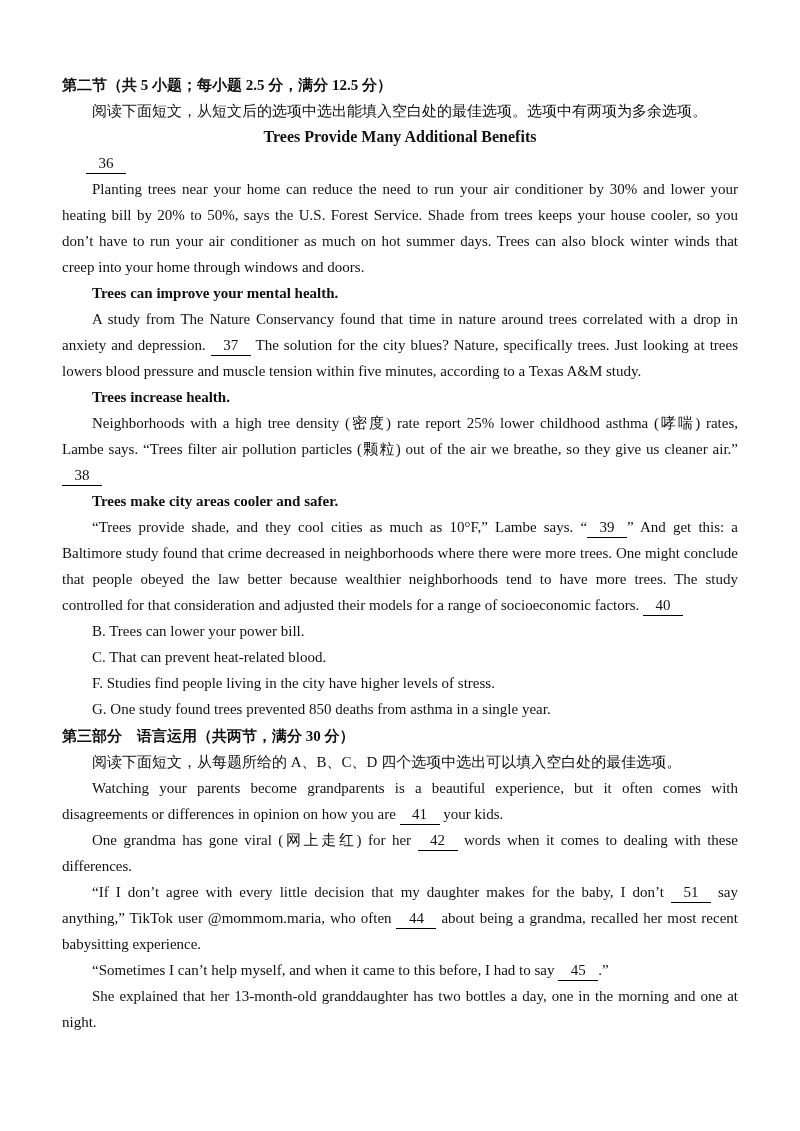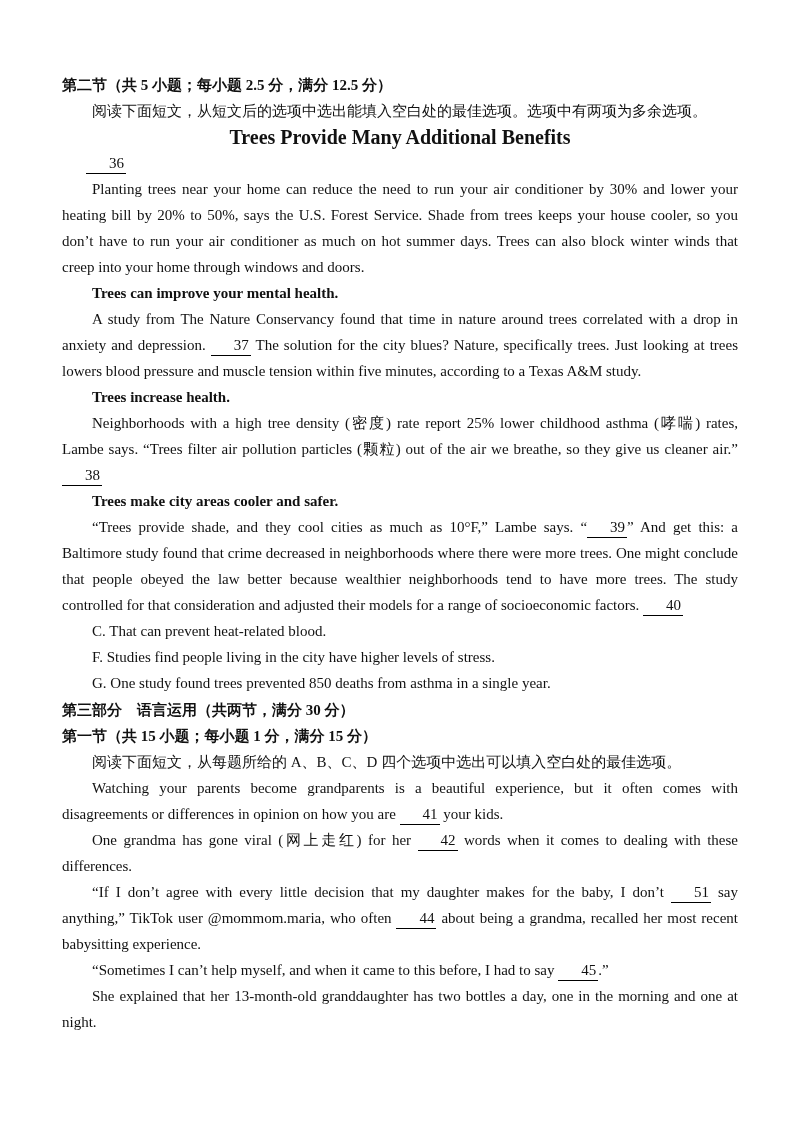--- a/index.html
+++ b/index.html
@@ -21,31 +21,31 @@
     color: #111111;
     overflow: hidden;
   }
   .block { margin: 0; }
   .h-left { font-weight: bold; }
   .gap-top { margin-top: 1px; }
   .p { text-indent: 2em; text-align: justify; }
   .title {
     text-align: center;
     font-weight: bold;
-    font-size: 20px;
+    font-size: 16px;
   }
   .blank-line { text-indent: 1.6em; }
   .bold-p { font-weight: bold; text-indent: 2em; }
   .option { text-indent: 2em; }
   .blank {
     display: inline-block;
     text-indent: 0;
     border-bottom: 1px solid #000;
     min-width: 2.4em;
-    text-align: right;
+    text-align: center;
     line-height: 19px;
     padding: 0 2px;
   }
   .footer {
     position: absolute;
     left: 0;
     right: 0;
     bottom: 38px;
     text-align: center;
     font-size: 13px;
@@ -62,25 +62,25 @@
       <div class="block p">阅读下面短文，从短文后的选项中选出能填入空白处的最佳选项。选项中有两项为多余选项。</div>
       <div class="block title">Trees Provide Many Additional Benefits</div>
       <div class="block blank-line"><span class="blank">36</span></div>
       <div class="block p">Planting trees near your home can reduce the need to run your air conditioner by 30% and lower your heating bill by 20% to 50%, says the U.S. Forest Service. Shade from trees keeps your house cooler, so you don’t have to run your air conditioner as much on hot summer days. Trees can also block winter winds that creep into your home through windows and doors.</div>
       <div class="block bold-p">Trees can improve your mental health.</div>
       <div class="block p">A study from The Nature Conservancy found that time in nature around trees correlated with a drop in anxiety and depression. <span class="blank">37</span> The solution for the city blues? Nature, specifically trees. Just looking at trees lowers blood pressure and muscle tension within five minutes, according to a Texas A&amp;M study.</div>
       <div class="block bold-p">Trees increase health.</div>
       <div class="block p">Neighborhoods with a high tree density (密度) rate report 25% lower childhood asthma (哮喘) rates, Lambe says. “Trees filter air pollution particles (颗粒) out of the air we breathe, so they give us cleaner air.” <span class="blank">38</span></div>
       <div class="block bold-p">Trees make city areas cooler and safer.</div>
       <div class="block p">“Trees provide shade, and they cool cities as much as 10°F,” Lambe says. “<span class="blank">39</span>” And get this: a Baltimore study found that crime decreased in neighborhoods where there were more trees. One might conclude that people obeyed the law better because wealthier neighborhoods tend to have more trees. The study controlled for that consideration and adjusted their models for a range of socioeconomic factors. <span class="blank">40</span></div>
+      <div class="block option">B. Trees can lower your power bill.</div>
       <div class="block option">C. That can prevent heat-related blood.</div>
       <div class="block option">F. Studies find people living in the city have higher levels of stress.</div>
       <div class="block option">G. One study found trees prevented 850 deaths from asthma in a single year.</div>
       <div class="block h-left gap-top">第三部分　语言运用（共两节，满分 30 分）</div>
-      <div class="block h-left">第一节（共 15 小题；每小题 1 分，满分 15 分）</div>
       <div class="block p">阅读下面短文，从每题所给的 A、B、C、D 四个选项中选出可以填入空白处的最佳选项。</div>
       <div class="block p">Watching your parents become grandparents is a beautiful experience, but it often comes with disagreements or differences in opinion on how you are <span class="blank">41</span> your kids.</div>
       <div class="block p">One grandma has gone viral (网上走红) for her <span class="blank">42</span> words when it comes to dealing with these differences.</div>
       <div class="block p">“If I don’t agree with every little decision that my daughter makes for the baby, I don’t <span class="blank">51</span> say anything,” TikTok user @mommom.maria, who often <span class="blank">44</span> about being a grandma, recalled her most recent babysitting experience.</div>
       <div class="block p">“Sometimes I can’t help myself, and when it came to this before, I had to say <span class="blank">45</span>.”</div>
       <div class="block p">She explained that her 13-month-old granddaughter has two bottles a day, one in the morning and one at night.</div>
     </div>
 </div>
 
 </body></html>

